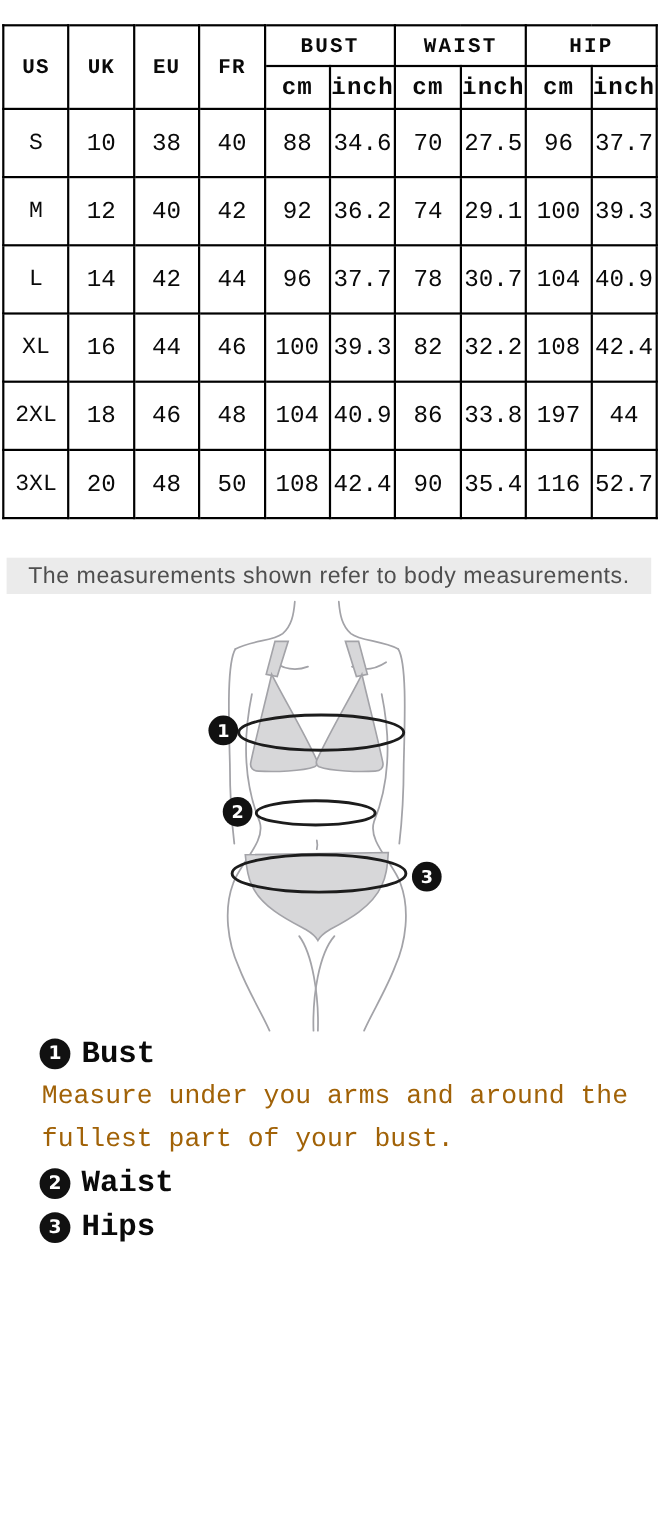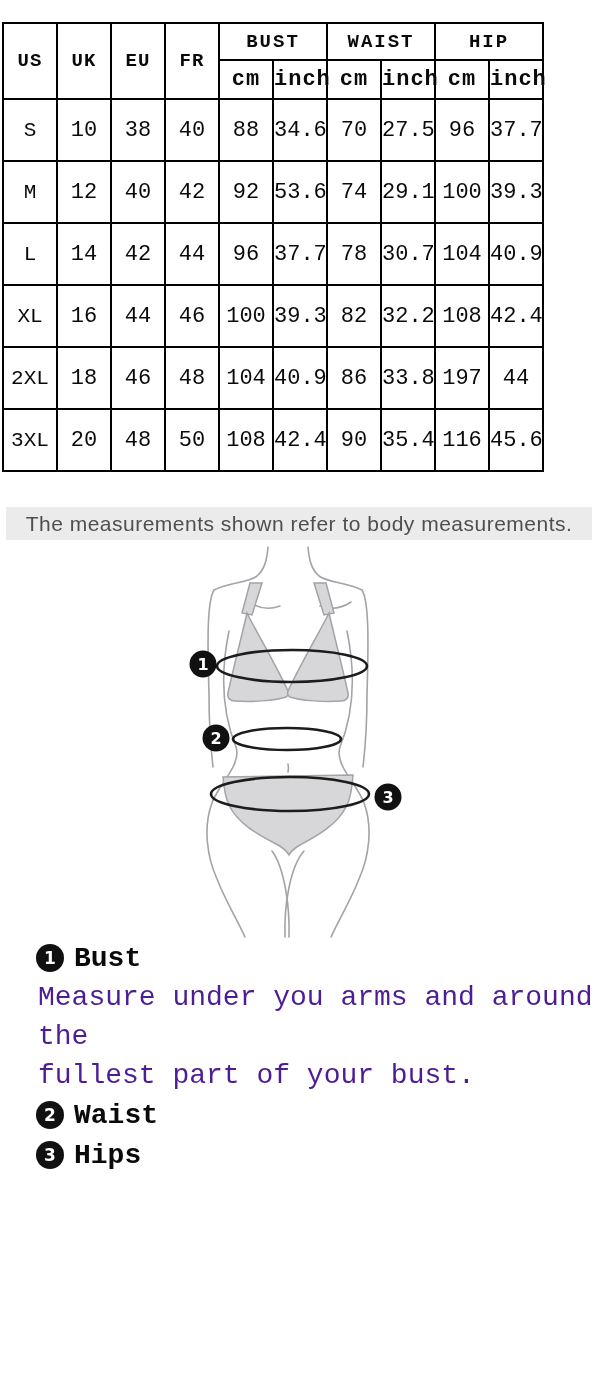--- a/index.html
+++ b/index.html
@@ -2,21 +2,21 @@
 <html><head>
 <meta charset="utf-8">
 <style>
   html,body{margin:0;padding:0;}
   body{
     width:600px;height:1386px;position:relative;background:#ffffff;
     font-family:"Liberation Mono", monospace;color:#111;overflow:hidden;
   }
 
   
-  .chart-wrap{position:absolute;left:2px;top:22px;width:542px;}
+  .chart-wrap{position:absolute;left:2px;top:22px;width:596px;}
   table.size-chart{
     width:100%;border-collapse:collapse;table-layout:fixed;
     font-family:"Liberation Mono", monospace;
   }
   table.size-chart td,table.size-chart th{
     border:2px solid #000;text-align:center;vertical-align:middle;
     padding:0;font-weight:normal;background:#fff;color:#0a0a0a;
   }
   tr.group-row th{height:35px;font-size:19px;font-weight:700;letter-spacing:2px;}
   tr.group-row th.corner{font-size:19px;font-weight:700;letter-spacing:1px;}
@@ -39,21 +39,21 @@
   .instructions{position:absolute;left:36px;top:938px;width:562px;}
   .section-heading{display:flex;align-items:center;height:40px;}
   .badge{
     width:28px;height:28px;border-radius:50%;background:#111;color:#fff;
     display:inline-flex;align-items:center;justify-content:center;
     font-family:"DejaVu Sans", sans-serif;font-size:17px;font-weight:bold;
     margin-right:10px;flex:0 0 auto;
   }
   .section-title{font-size:28px;font-weight:600;color:#0a0a0a;letter-spacing:0px;}
   .section-body{
-    font-size:28px;line-height:39px;color:#4c1d95;margin:0 0 0 2px;
+    font-size:24px;line-height:39px;color:#a16207;margin:0 0 0 2px;
     white-space:pre-line;letter-spacing:0px;
   }
 </style>
 </head>
 <body>
 
 <div class="chart-wrap">
   <table class="size-chart">
     <colgroup>
       <col>
@@ -97,21 +97,21 @@
         <td>27.5</td>
         <td>96</td>
         <td>37.7</td>
       </tr>
       <tr class="data-row">
         <td class="size-cell">M</td>
         <td>12</td>
         <td>40</td>
         <td>42</td>
         <td>92</td>
-        <td>53.6</td>
+        <td>36.2</td>
         <td>74</td>
         <td>29.1</td>
         <td>100</td>
         <td>39.3</td>
       </tr>
       <tr class="data-row">
         <td class="size-cell">L</td>
         <td>14</td>
         <td>42</td>
         <td>44</td>
@@ -149,21 +149,21 @@
       <tr class="data-row">
         <td class="size-cell">3XL</td>
         <td>20</td>
         <td>48</td>
         <td>50</td>
         <td>108</td>
         <td>42.4</td>
         <td>90</td>
         <td>35.4</td>
         <td>116</td>
-        <td>45.6</td>
+        <td>52.7</td>
       </tr>
     </tbody>
   </table>
 </div>
 
 <div class="note-bar">
   <span>The measurements shown refer to body measurements.</span>
 </div>
 
 <div class="figure-wrap">

